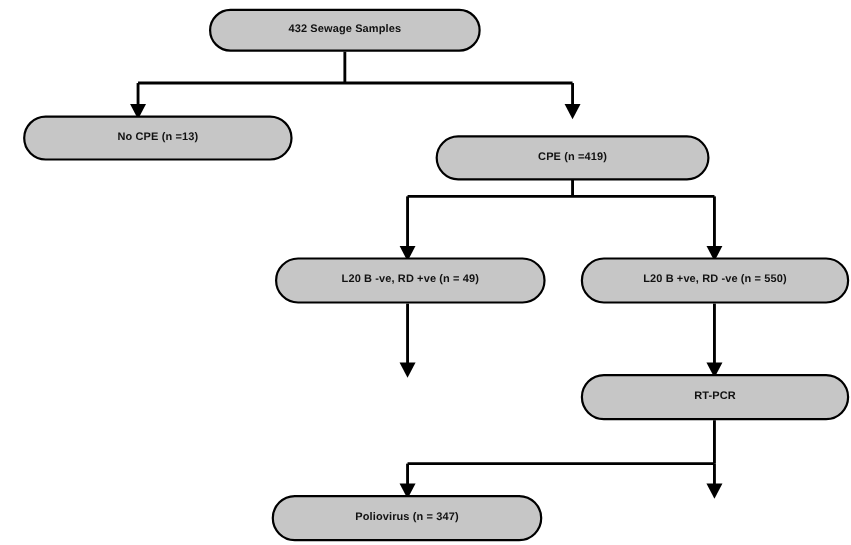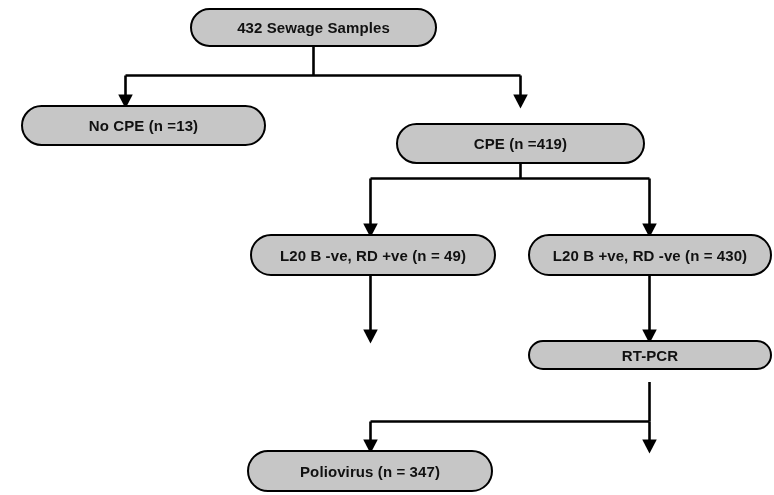--- a/index.html
+++ b/index.html
@@ -30,41 +30,41 @@
     position: absolute;
     box-sizing: border-box;
     background: #c6c6c6;
     border: 2.6px solid #000000;
     border-radius: 999px;
     display: flex;
     align-items: center;
     justify-content: center;
     color: #111111;
     font-weight: bold;
-    font-size: 15px;
+    font-size: 10px;
     letter-spacing: 0.1px;
     white-space: nowrap;
     z-index: 2;
   }
   .node-label {
     display: block;
     line-height: 1;
     transform: translateY(-0.5px);
   }
   
   #node-total        { left: 190px; top: 8px;   width: 247px; height: 39px; }
   
   #node-no-cpe       { left: 21px;   top: 105px; width: 245px; height: 41px; }
   #node-cpe          { left: 396px; top: 123px; width: 249px; height: 41px; }
   
   #node-l20b-neg     { left: 250px; top: 234px; width: 246px; height: 42px; }
   #node-l20b-pos     { left: 528px; top: 234px; width: 244px; height: 42px; }
   
   #node-suspected    { left: 247px; top: 340px; width: 246px; height: 42px; }
-  #node-rtpcr        { left: 528px; top: 340px; width: 244px; height: 30px; }
+  #node-rtpcr        { left: 528px; top: 340px; width: 244px; height: 42px; }
   
   #node-poliovirus   { left: 247px; top: 450px; width: 246px; height: 42px; }
   #node-npev         { left: 528px; top: 450px; width: 244px; height: 42px; }
 </style>
 </head>
 <body>
 
 <div id="flow-root">
 
   <svg id="flow-svg" viewBox="0 0 774 495" xmlns="http://www.w3.org/2000/svg">
@@ -106,21 +106,21 @@
 
   <div class="node" id="node-cpe">
     <span class="node-label">CPE (n =419)</span>
   </div>
 
   <div class="node" id="node-l20b-neg">
     <span class="node-label">L20 B -ve, RD +ve (n = 49)</span>
   </div>
 
   <div class="node" id="node-l20b-pos">
-    <span class="node-label">L20 B +ve, RD -ve (n = 430)</span>
+    <span class="node-label">L20 B +ve, RD -ve (n = 550)</span>
   </div>
 
 
   <div class="node" id="node-rtpcr">
     <span class="node-label">RT-PCR</span>
   </div>
 
   <div class="node" id="node-poliovirus">
     <span class="node-label">Poliovirus (n = 347)</span>
   </div>

